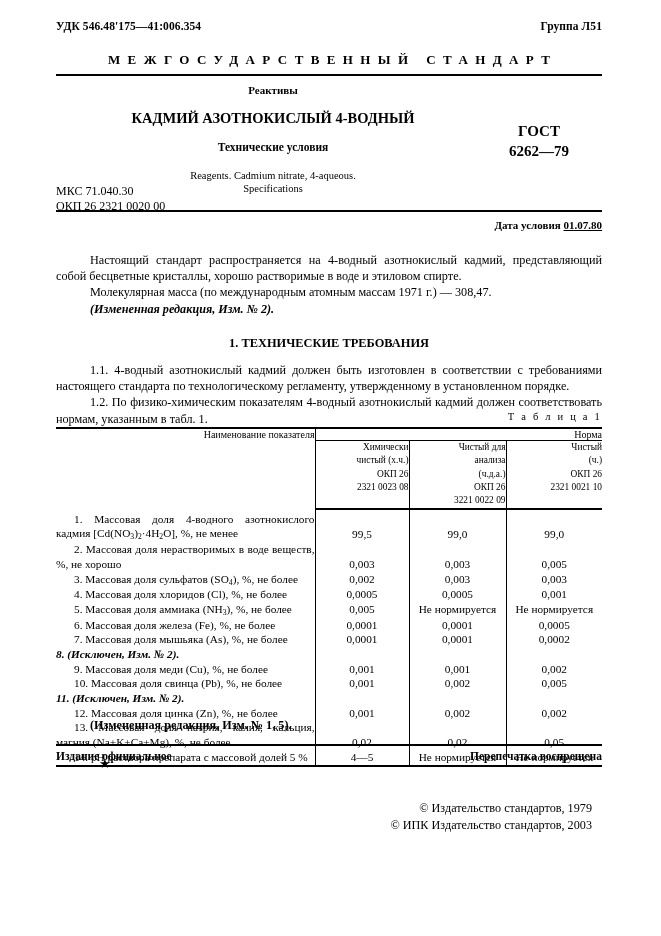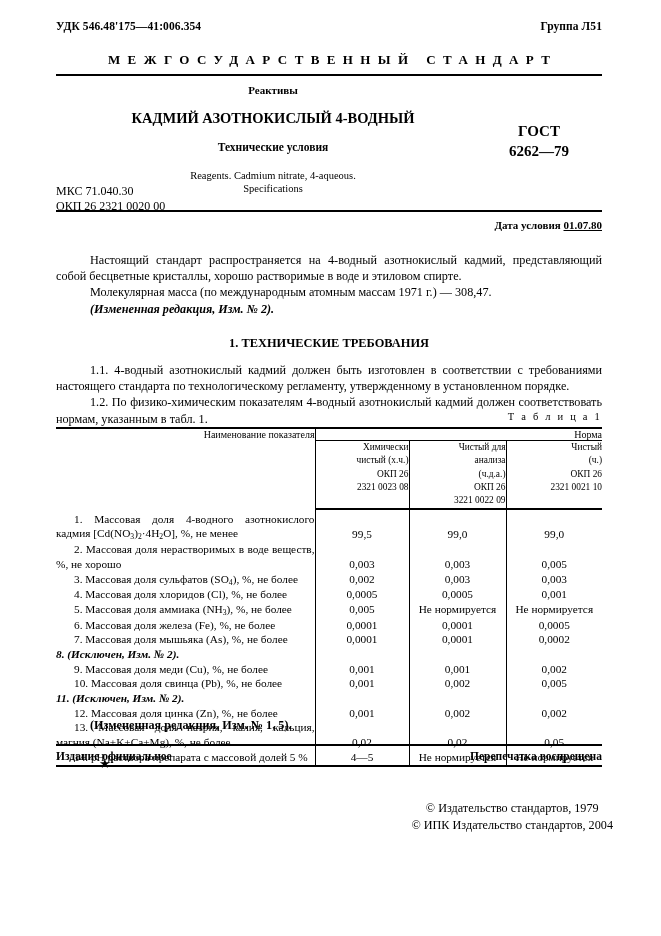--- a/index.html
+++ b/index.html
@@ -235,22 +235,22 @@
     font-size: 11.5px;
   }
   .star {
     position: absolute;
     left: 99px; top: 757px;
     font-size: 13px;
     line-height: 1;
   }
   .copyright {
     position: absolute;
-    right: 48px; top: 800px;
-    text-align: center;
+    right: 69px; top: 800px;
+    text-align: right;
     font-size: 12.2px;
     line-height: 1.4;
   }
   sub { font-size: 0.68em; vertical-align: -0.22em; }
 </style>
 </head>
 <body>
 
 <div class="page">
 
@@ -478,16 +478,16 @@
 
   <div class="rule-thick" id="rule-footer"></div>
   <div class="footer-row">
     <span>Издание официальное</span>
     <span>Перепечатка воспрещена</span>
   </div>
   <div class="star">★</div>
 
   <div class="copyright">
     <div>©  Издательство стандартов, 1979</div>
-    <div>©  ИПК Издательство стандартов, 2004</div>
+    <div>©  ИПК Издательство стандартов, 2003</div>
   </div>
 
 </div>
 
 </body></html>

